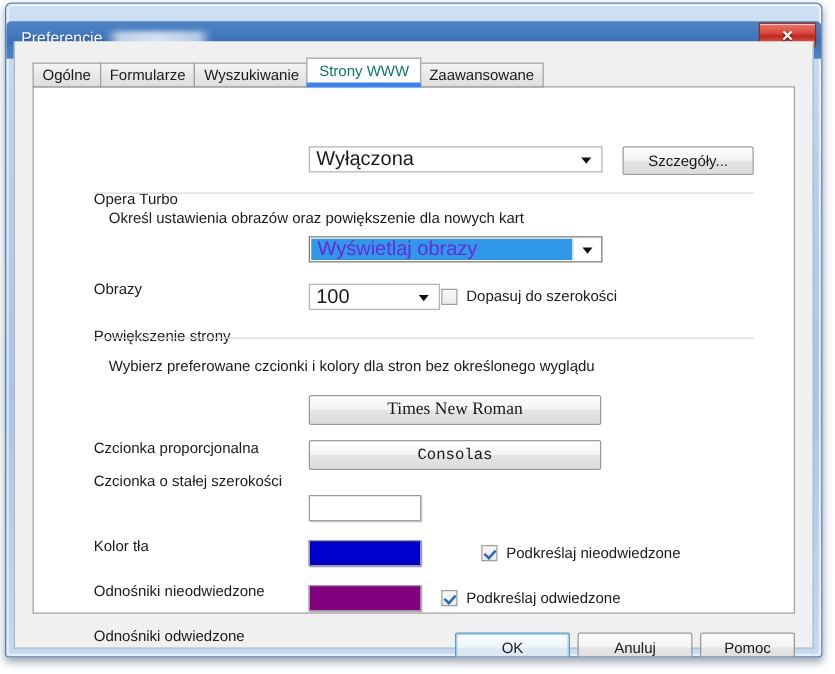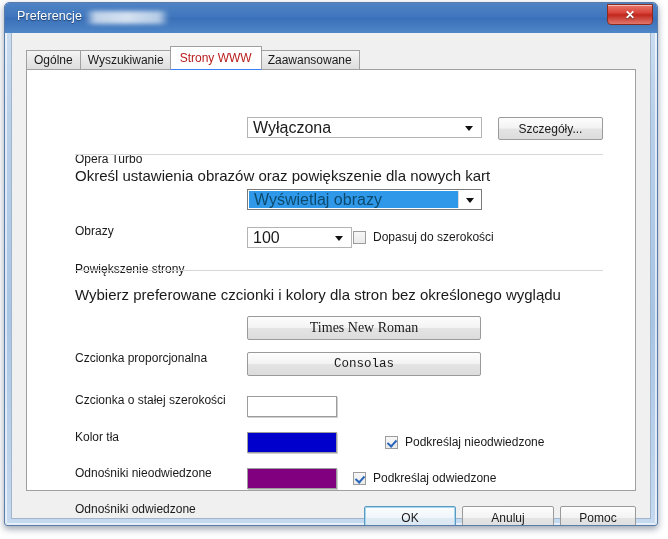--- a/index.html
+++ b/index.html
@@ -42,21 +42,21 @@
     left: 1px; top: 1px; right: 1px; bottom: 1px;
     border-radius: 4px 4px 2px 2px;
     border: 1px solid rgba(255,255,255,0.6);
     pointer-events: none;
     box-sizing: border-box;
   }
 
   
   #titlebar {
     position: absolute;
-    left: 0; top: 0;
+    left: 0; top: 14px;
     width: 100%;
     height: 30px;
     background: linear-gradient(to bottom, #4f83c4 0%, #3f76bd 45%, #3a70b8 50%, #4e86c8 100%);
     border-radius: 4px 4px 0 0;
     overflow: hidden;
   }
   #title-text {
     position: absolute;
     left: 12px;
     top: 6px;
@@ -144,26 +144,26 @@
     border: 1px solid #a0a0a0;
     border-bottom: 1px solid #a0a0a0;
     margin-right: -1px;
     box-sizing: border-box;
     white-space: nowrap;
     cursor: pointer;
   }
   .tab.active {
     height: 24px;
     background: #ffffff;
-    border-bottom: 1px solid #3b82f6;
+    border-bottom: 4px solid #3b82f6;
     z-index: 5;
     margin-left: -1px;
     margin-right: -2px;
     padding: 0 9px;
-    color: #b91c1c;
+    color: #0f766e;
   }
 
   
   #tabpanel {
     position: absolute;
     left: 14px;
     top: 36px;
     width: 610px;
     height: 422px;
     background: #ffffff;
@@ -175,23 +175,24 @@
   
   .row-label {
     position: absolute;
     font-size: 12px;
     color: #1a1a1a;
     white-space: nowrap;
     margin-top: 28px;
   }
   .section-text {
     position: absolute;
-    font-size: 15px;
-    color: #1a1a1a;
-    white-space: nowrap;
+    font-size: 12px;
+    color: #1a1a1a;
+    white-space: nowrap;
+    margin-left: 12px;
   }
   .hr {
     position: absolute;
     height: 1px;
     background: #d7d7d7;
   }
 
   
   .combo {
     position: absolute;
@@ -227,21 +228,21 @@
     border: 1px solid #7a7a7a;
   }
   .combo.focused .combo-textwrap {
     position: absolute;
     left: 1px; top: 1px;
     bottom: 1px;
     right: 23px;
     background: #2f98e8;
   }
   .combo.focused .combo-text {
-    color: #0c4a6e;
+    color: #6d28d9;
     left: 6px;
   }
   .combo.focused .combo-btn {
     position: absolute;
     right: 1px; top: 1px; bottom: 1px;
     width: 22px;
     background: #ffffff;
     border-left: 1px solid #dcdcdc;
     box-sizing: border-box;
   }
@@ -345,20 +346,23 @@
       </div>
     </div>
 
     <div id="client">
 
       <div id="tabstrip">
         <div class="tab">
           <span>Ogólne</span>
         </div>
         <div class="tab">
+          <span>Formularze</span>
+        </div>
+        <div class="tab">
           <span>Wyszukiwanie</span>
         </div>
         <div class="tab active">
           <span>Strony WWW</span>
         </div>
         <div class="tab">
           <span>Zaawansowane</span>
         </div>
       </div>
 
@@ -399,21 +403,21 @@
         </div>
 
         <div class="hr" style="left:48px; top:200px; width:528px;"></div>
 
         <div class="section-text" style="left:48px; top:216px;">Wybierz preferowane czcionki i kolory dla stron bez określonego wyglądu</div>
 
         <div class="row-label" style="left:48px; top:253px;">Czcionka proporcjonalna</div>
 
         <div class="btn font-preview-serif" style="left:220px; top:246px; width:234px;">Times New Roman</div>
 
-        <div class="row-label" style="left:48px; top:295px;">Czcionka o stałej szerokości</div>
+        <div class="row-label" style="left:48px; top:280px;">Czcionka o stałej szerokości</div>
 
         <div class="btn font-preview-mono" style="left:220px; top:282px; width:234px;font-family:Liberation Mono, monospace;">Consolas</div>
 
         <div class="row-label" style="left:48px; top:332px;">Kolor tła</div>
 
         <div class="swatch" style="left:220px; top:326px; width:90px; background:#ffffff;"></div>
 
         <div class="row-label" style="left:48px; top:368px;">Odnośniki nieodwiedzone</div>
 
         <div class="swatch" style="left:220px; top:362px; width:90px; background:#0000cc;"></div>

